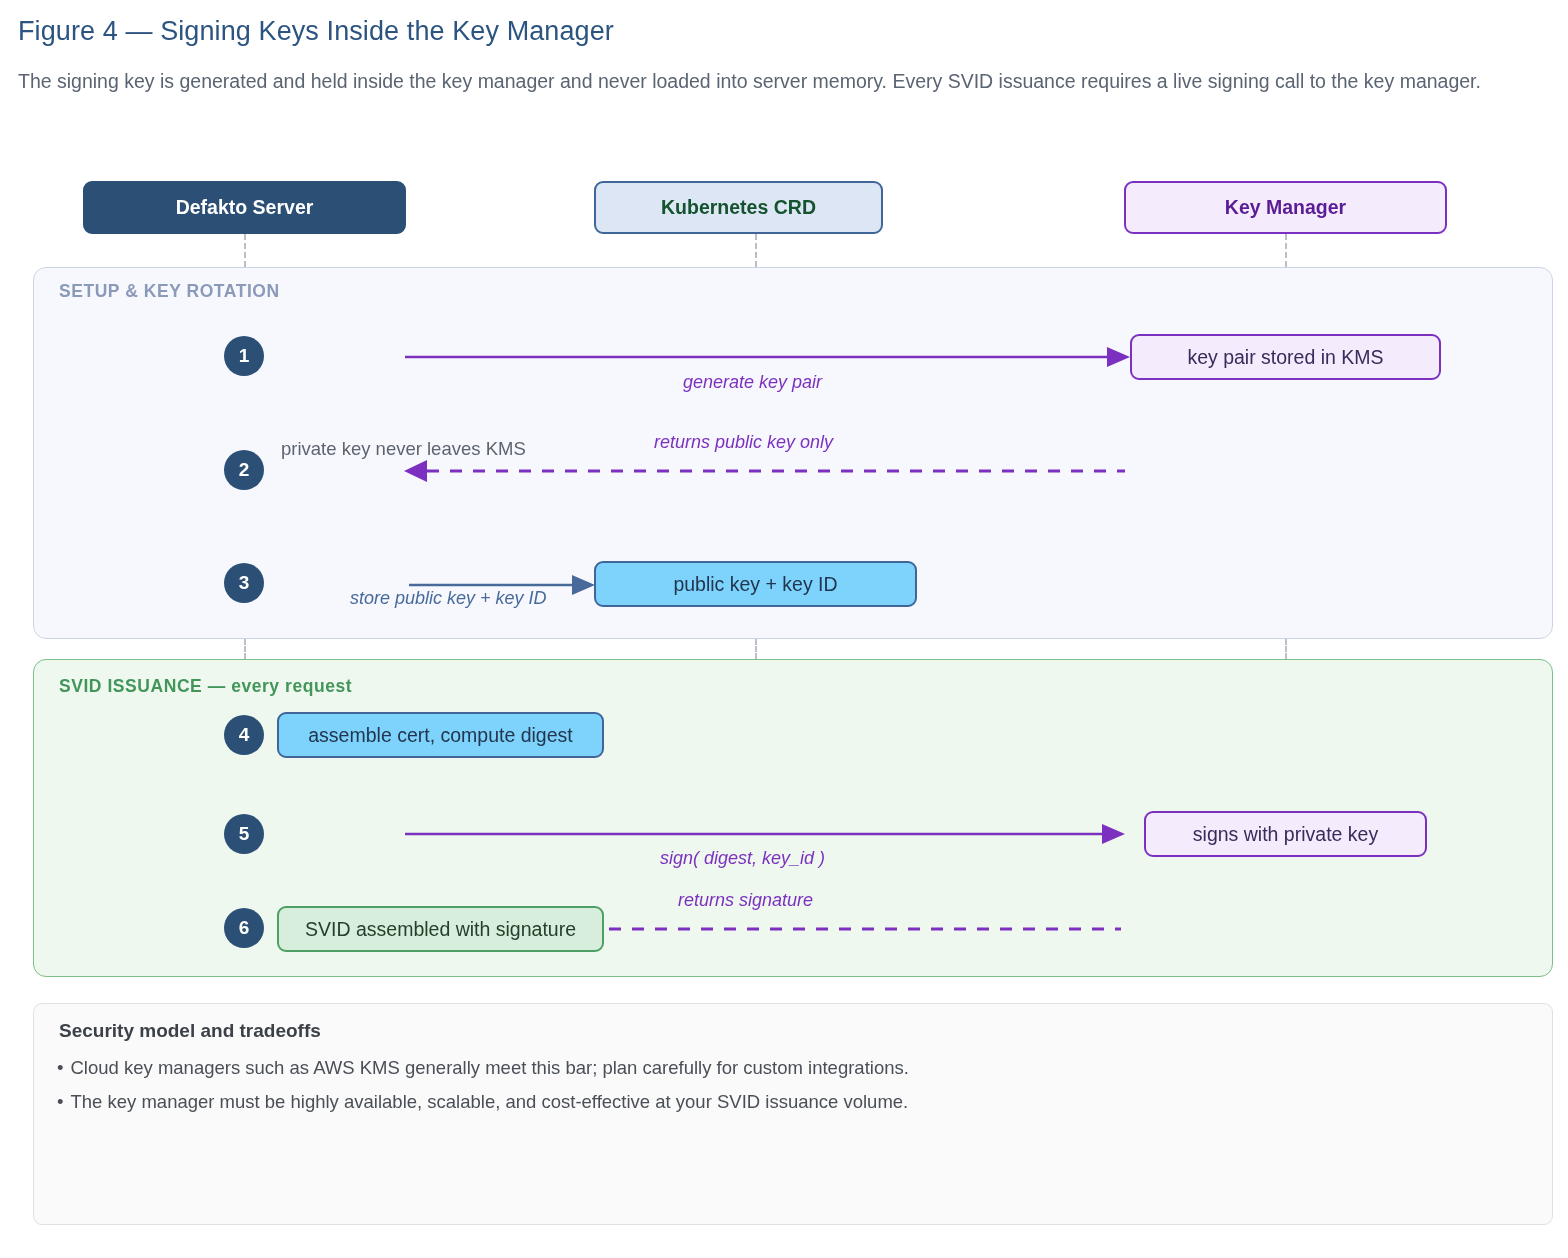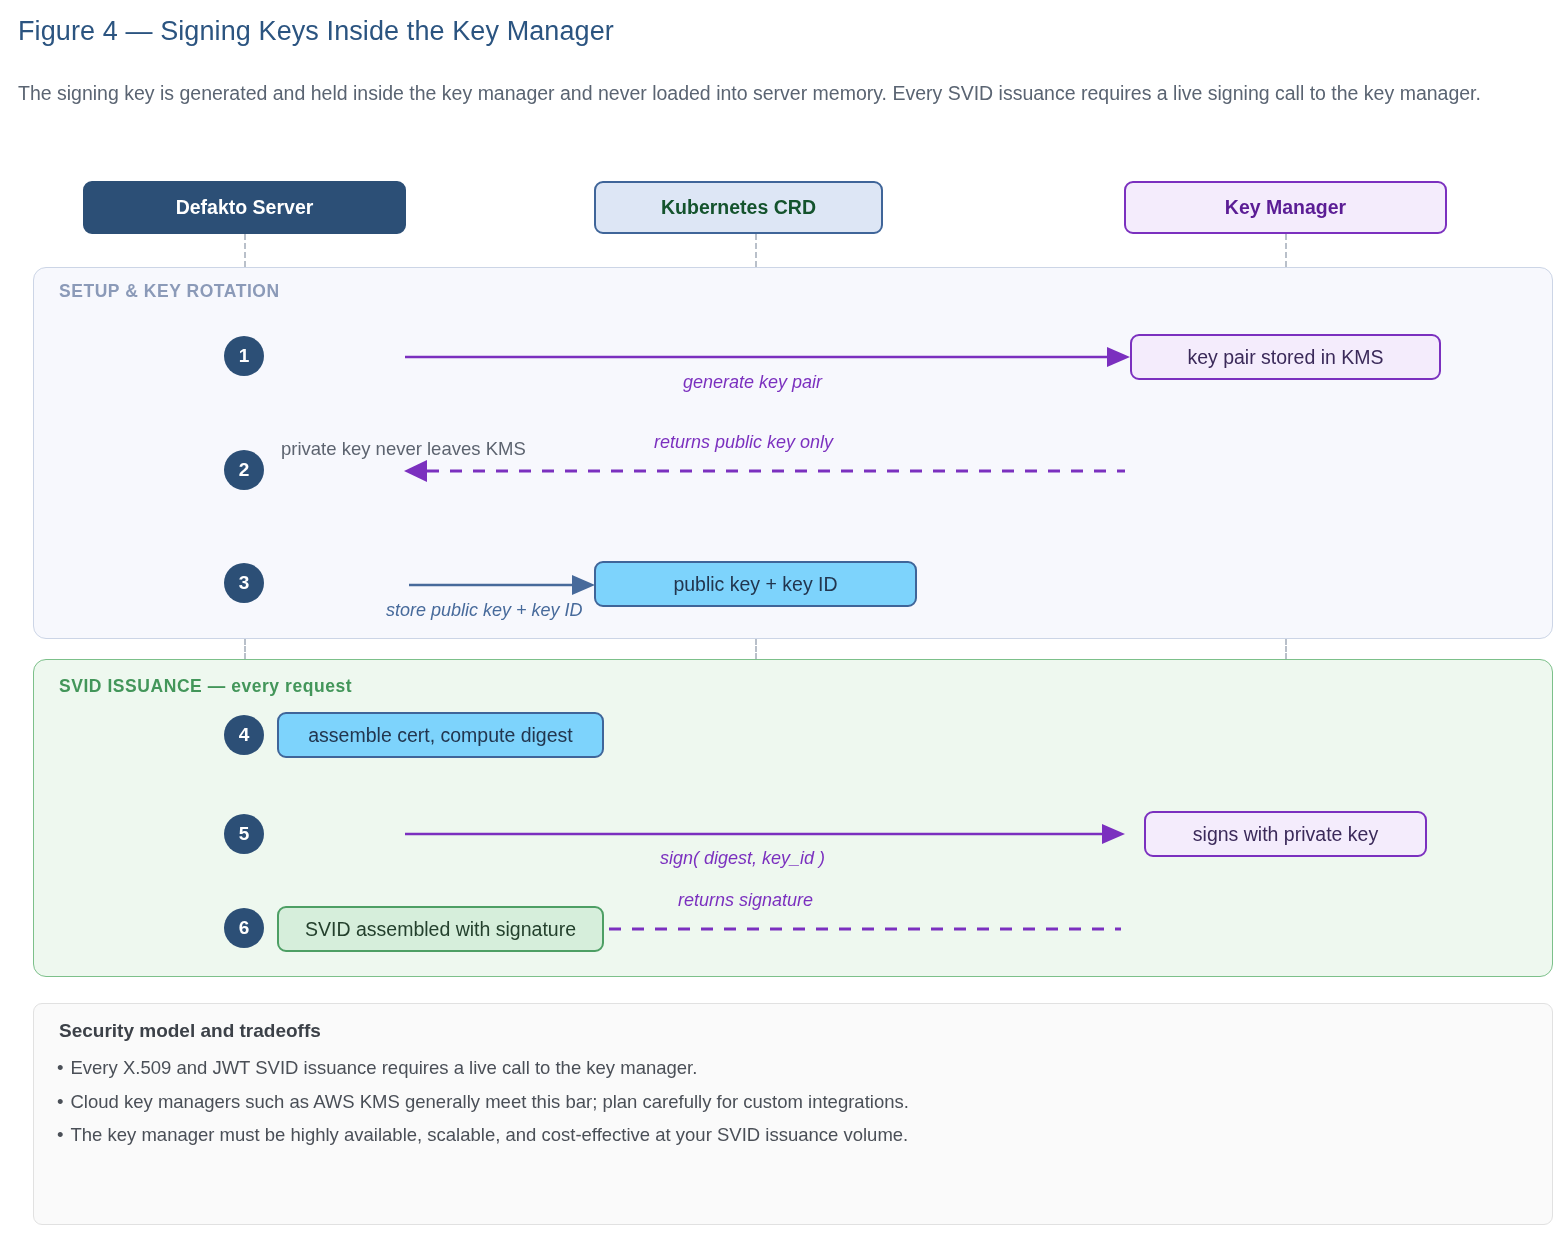--- a/index.html
+++ b/index.html
@@ -23,21 +23,21 @@
     top: 16px;
     font-size: 27px;
     color: #2b5480;
     font-weight: 400;
     letter-spacing: .1px;
     white-space: nowrap;
   }
   #figure-caption {
     position: absolute;
     left: 18px;
-    top: 78px;
+    top: 66px;
     width: 1510px;
     font-size: 19.5px;
     line-height: 1.55;
     color: #5a6472;
   }
 
   
   .actor {
     position: absolute;
     height: 53px;
@@ -243,21 +243,21 @@
   <polygon points="23,4 0,15 23,26" fill="#7b30bf"></polygon>
 </svg>
 
 <div class="badge" style="left:224px; top:563px;">
   <span>3</span>
 </div>
 <svg class="arrow-svg" style="left:409px; top:570px;" width="186" height="30" viewBox="0 0 186 30">
   <line x1="0" y1="15" x2="163" y2="15" stroke="#476a9b" stroke-width="2.6"></line>
   <polygon points="163,5 186,15 163,25" fill="#476a9b"></polygon>
 </svg>
-<div class="caption cap-blue" style="left:350px; top:600px;margin-left:36px;">store public key + key ID</div>
+<div class="caption cap-blue" style="left:350px; top:588px;">store public key + key ID</div>
 <div class="msgbox box-blue" style="left:594px; top:561px; width:323px;">public key + key ID</div>
 
 <div class="panel" id="panel-issuance"></div>
 <div class="panel-label" id="panel-issuance-label">SVID ISSUANCE — every request</div>
 
 <div class="badge" style="left:224px; top:715px;">
   <span>4</span>
 </div>
 <div class="msgbox box-blue" style="left:277px; top:712px; width:327px;">assemble cert, compute digest</div>
 
@@ -276,22 +276,19 @@
 </div>
 <div class="caption cap-purple" style="left:678px; top:890px;">returns signature</div>
 <div class="msgbox box-green" style="left:277px; top:906px; width:327px;">SVID assembled with signature</div>
 <svg class="arrow-svg" style="left:609px; top:914px;" width="512" height="30" viewBox="0 0 512 30">
   <line x1="0" y1="15" x2="512" y2="15" stroke="#7b30bf" stroke-width="3.2" stroke-dasharray="12 11"></line>
 </svg>
 
 <div id="note-box"></div>
 <div id="note-title">Security model and tradeoffs</div>
 <div id="note-list">
-  <div class="note-line">
-    <span class="bullet">•</span><span>Every X.509 and JWT SVID issuance requires a live call to the key manager.</span>
-  </div>
   <div class="note-line">
     <span class="bullet">•</span><span>Cloud key managers such as AWS KMS generally meet this bar; plan carefully for custom integrations.</span>
   </div>
   <div class="note-line">
     <span class="bullet">•</span><span>The key manager must be highly available, scalable, and cost-effective at your SVID issuance volume.</span>
   </div>
 </div>
 
 </body></html>

